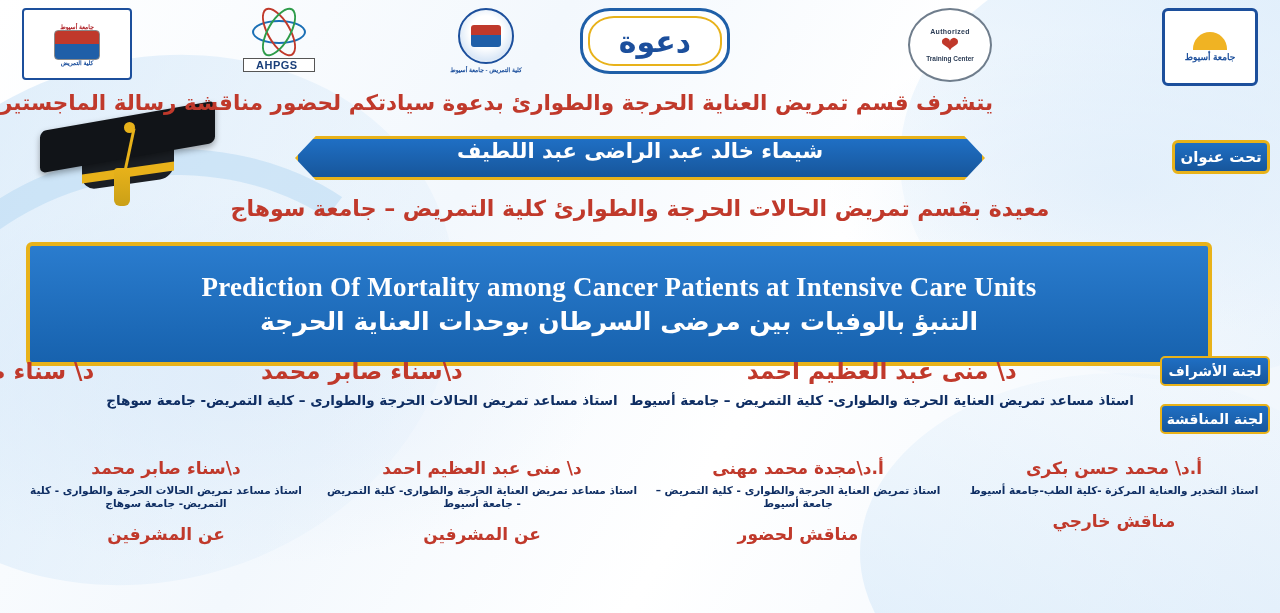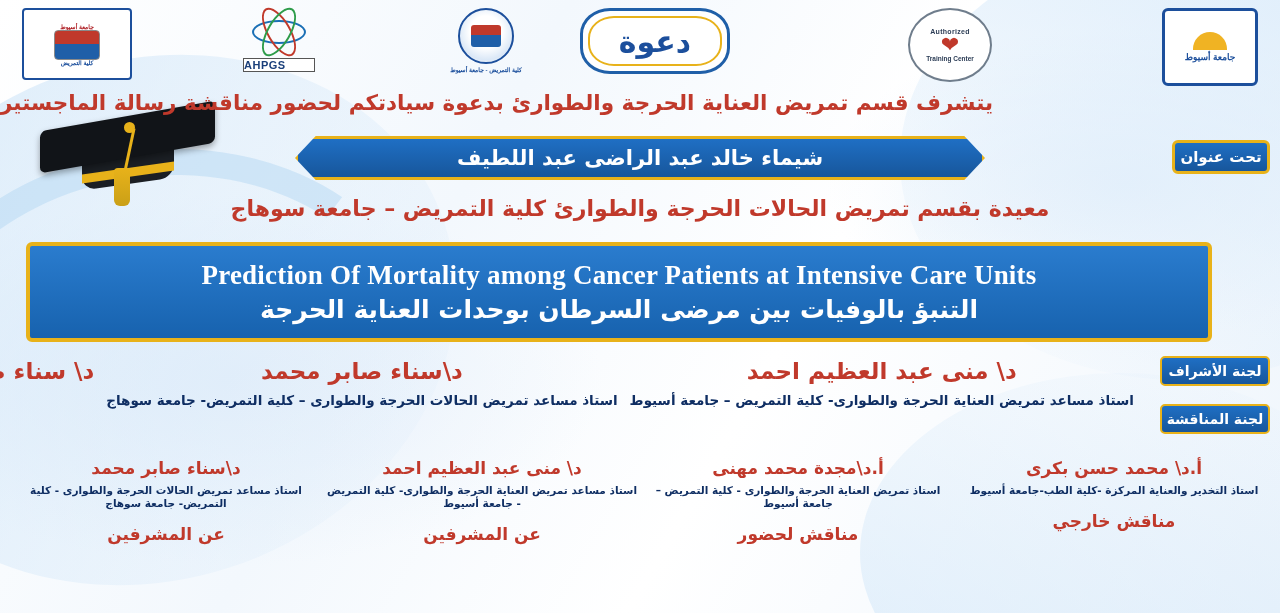--- a/index.html
+++ b/index.html
@@ -73,21 +73,21 @@
     width: 62px; height: 48px; position: relative; margin: 0 auto;
   }
   .logo-ahpgs .atom .r {
     position: absolute; left: 4px; top: 12px; width: 54px; height: 24px;
     border: 2px solid #1a6fb5; border-radius: 50%;
   }
   .logo-ahpgs .atom .r2 { transform: rotate(60deg); border-color:#c0392b; }
   .logo-ahpgs .atom .r3 { transform: rotate(-60deg); border-color:#2e9c4a; }
   .logo-ahpgs .label {
     font-size: 11px; font-weight: bold; color: #1a3f7a; letter-spacing: .5px;
-    border: 1px solid #555; padding: 0 0; background: #fff; margin-top: 2px;
+    border: 1px solid #555; padding: 0 12px; background: #fff; margin-top: 2px;
   }
 
   .logo-nursing { left: 440px; width: 92px; height: 72px; }
   .logo-nursing .disc {
     width: 56px; height: 56px; border-radius: 50%;
     border: 2px solid #1c4f9c; margin: 0 auto;
     background: radial-gradient(circle at 50% 42%, #fff 40%, #dbe8f7 70%, #fff 100%);
     display:flex; align-items:center; justify-content:center;
   }
   .logo-nursing .disc .inner {
@@ -136,21 +136,21 @@
     position: absolute; top: 90px; left: 0; width: 1280px;
     text-align: left; direction: rtl;
     font-size: 21.5px; font-weight: bold; color: #c0392b;
     font-family: "DejaVu Sans", "Liberation Sans", sans-serif;
   }
   .name-ribbon {
     position: absolute; top: 136px; left: 50%; transform: translateX(-50%);
     width: 690px; height: 44px;
     background: linear-gradient(180deg,#1f6fc4 0%, #17569b 100%);
     border: 3px solid #e8b21a; border-radius: 4px;
-    display:flex; align-items:center; justify-content:center;
+    display:flex; justify-content:center;
     clip-path: polygon(3% 0, 97% 0, 100% 50%, 97% 100%, 3% 100%, 0 50%);
   }
   .name-ribbon span {
     color: #ffffff; font-size: 21px; font-weight: bold; direction: rtl;
     font-family: "DejaVu Sans", "Liberation Sans", sans-serif;
   }
   .line-role {
     position: absolute; top: 196px; left: 0; width: 1280px;
     text-align: center; direction: rtl;
     font-size: 22px; font-weight: bold; color: #c0392b;
@@ -163,21 +163,21 @@
     width: 98px; height: 34px;
     background: linear-gradient(180deg,#1f6fc4,#17569b);
     border: 3px solid #e8b21a; border-radius: 6px;
     display:flex; align-items:center; justify-content:center;
     color:#fff; font-size:15px; font-weight:bold; direction: rtl;
     font-family: "DejaVu Sans", "Liberation Sans", sans-serif;
   }
 
   
   .title-box {
-    position: absolute; top: 242px; left: 26px; width: 1186px; height: 100px;
+    position: absolute; top: 242px; left: 26px; width: 1186px; height: 124px;
     background: linear-gradient(180deg,#2a7cce 0%, #1762ae 100%);
     border: 4px solid #e8b21a; border-radius: 6px;
     display:flex; flex-direction:column; align-items:center; justify-content:center;
     gap: 4px;
   }
   .title-en {
     color: #ffffff; font-size: 27px; font-weight: bold;
     font-family: "Liberation Serif", "DejaVu Serif", serif;
     letter-spacing: .2px;
   }

